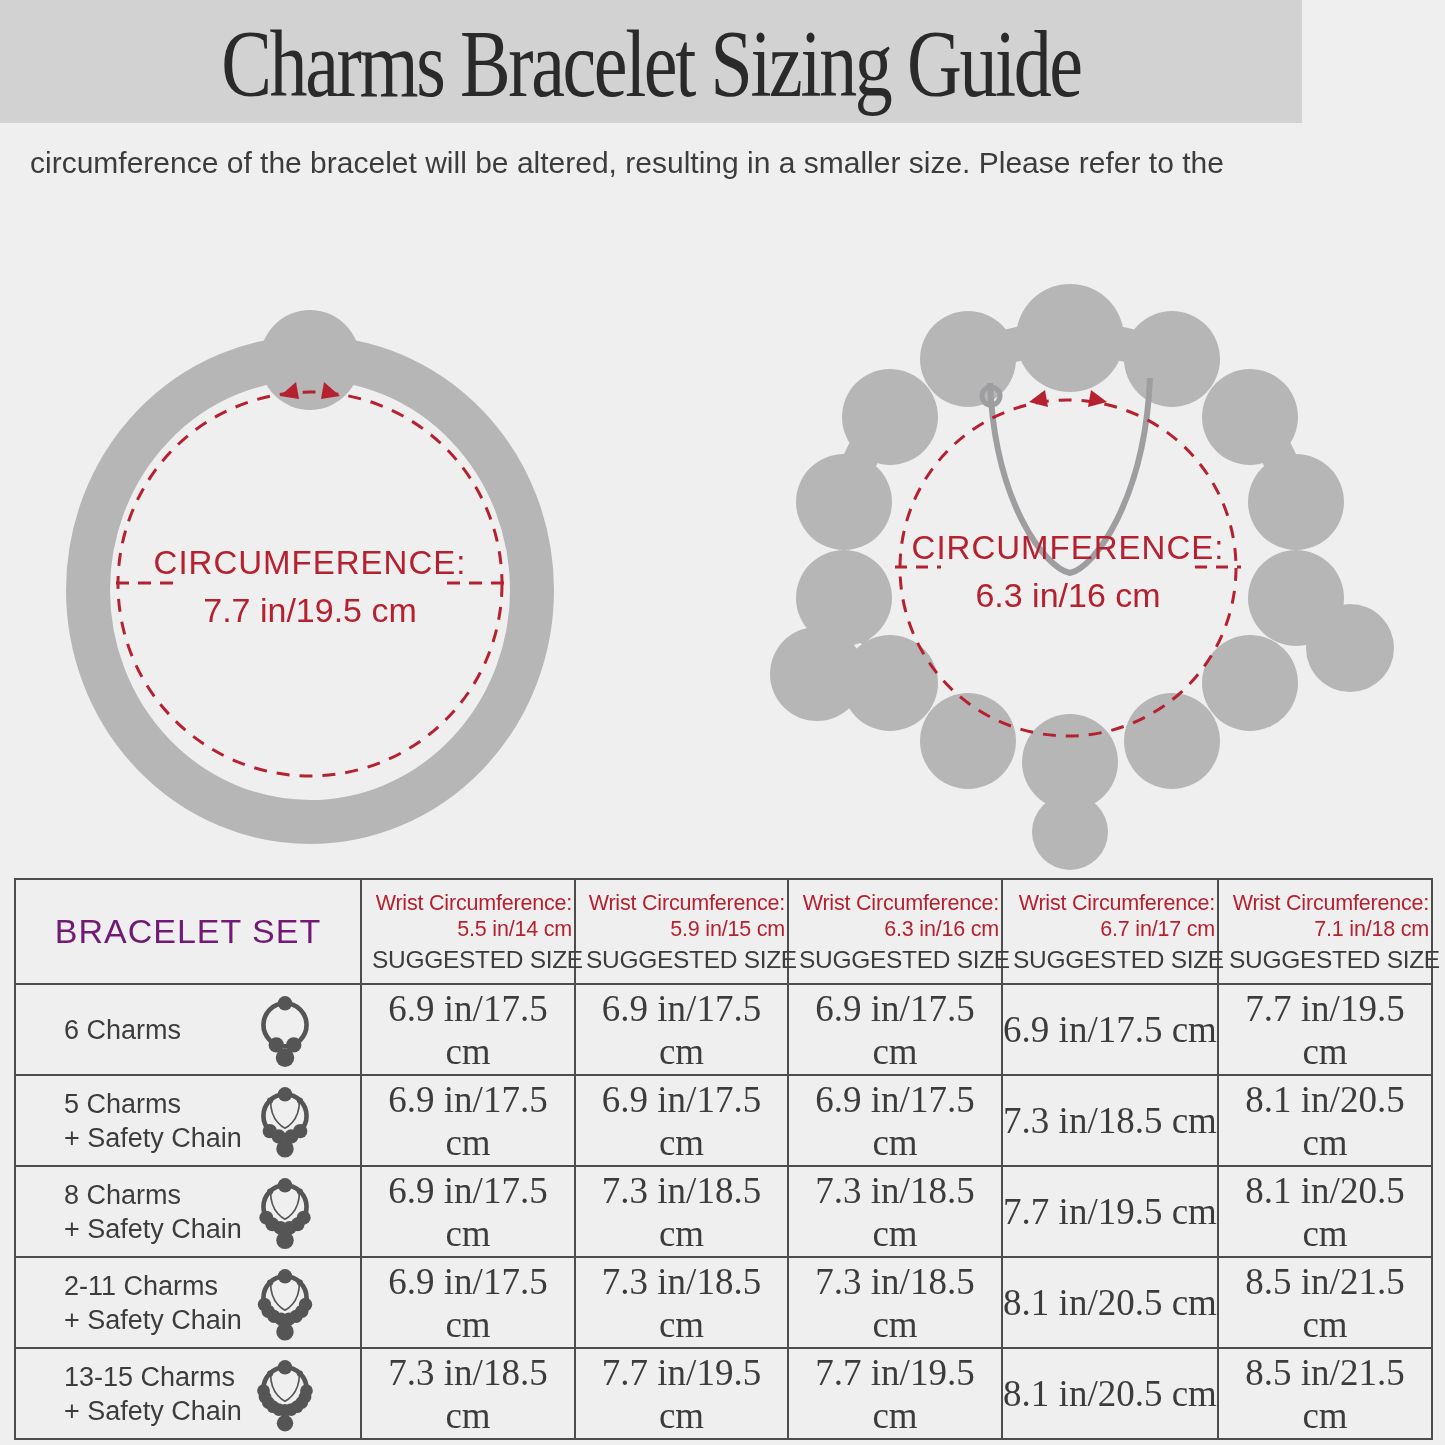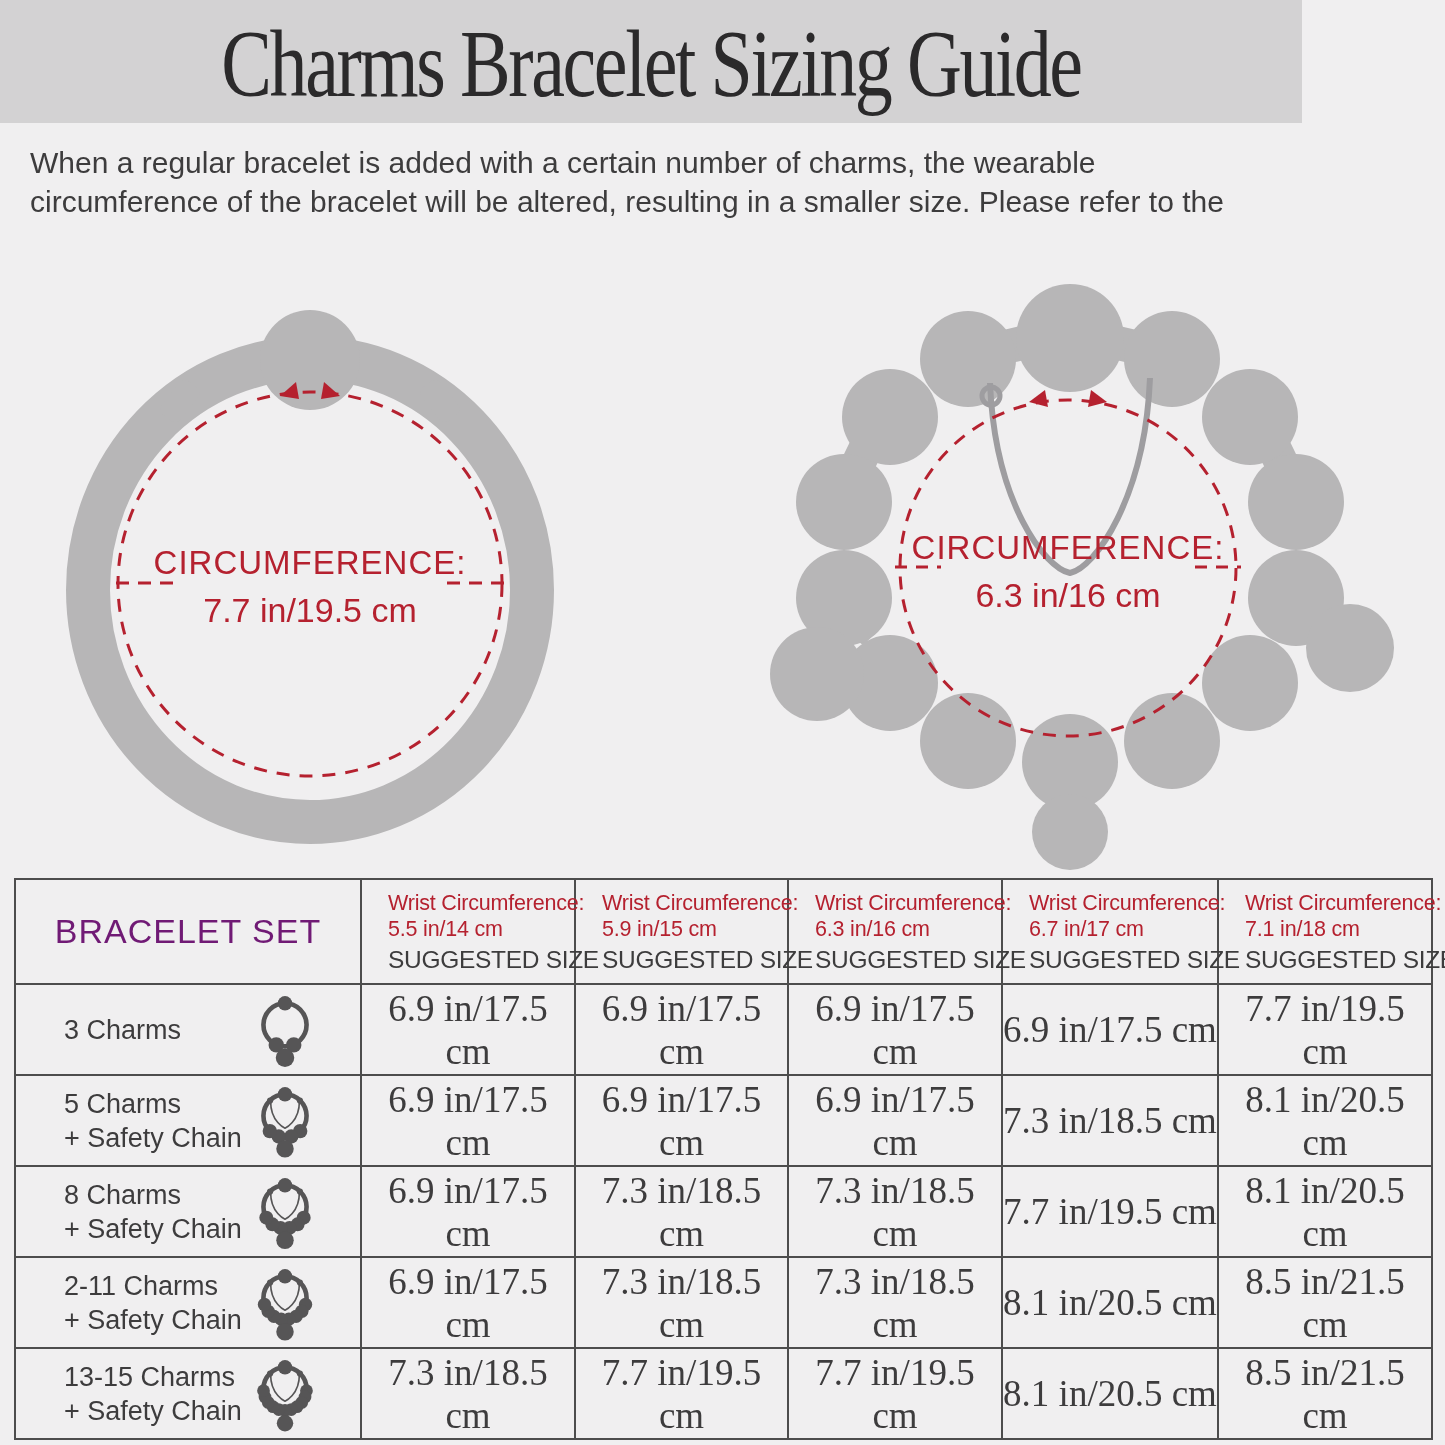--- a/index.html
+++ b/index.html
@@ -26,37 +26,36 @@
   .circ-label{font-family:"Liberation Sans",sans-serif;font-size:33px;fill:var(--accent-red);letter-spacing:1px;}
   .circ-value{font-family:"Liberation Sans",sans-serif;font-size:34px;fill:var(--accent-red);}
   table.size-table{
     position:absolute; top:878px; left:14px; width:1417px;
     border-collapse:collapse; table-layout:fixed; background:var(--page-bg);
   }
   .size-table th,.size-table td{border:2px solid var(--border);vertical-align:middle;}
   .size-table thead tr{height:97px;}
   .size-table tbody tr{height:91px;}
   th.set-head{font-size:34px;font-weight:normal;color:#701a75;text-align:center;letter-spacing:1px;}
-  th.col-head{font-weight:normal;text-align:left;padding:10px 2px 8px 26px;vertical-align:top;}
+  th.col-head{font-weight:normal;text-align:right;padding:10px 2px 8px 10px;vertical-align:top;}
   .wrist-line{color:var(--accent-red);font-size:21.5px;line-height:26px;letter-spacing:-0.2px;white-space:nowrap;}
   .suggested{color:var(--text-dark);font-size:24.5px;line-height:30px;letter-spacing:-0.3px;margin-top:3px;white-space:nowrap;}
   td.set-cell .set-wrap{display:flex;align-items:center;justify-content:space-between;padding:0 44px 0 48px;}
   .set-label{font-size:27px;line-height:34px;color:var(--text-dark);}
   td.size-cell{text-align:center;font-size:37px;color:var(--text-dark);font-family:Liberation Serif, serif;}
   .set-icon{flex:0 0 auto;}
 </style>
 </head>
 <body>
 
 <div class="banner">
   <h1>Charms Bracelet Sizing Guide</h1>
 </div>
 
 <div class="intro">
-  <div>When a regular bracelet is added with a certain number of charms, the wearable</div>
   <div>circumference of the bracelet will be altered, resulting in a smaller size. Please refer to the</div>
 </div>
 
 <svg class="fig fig-plain" width="510" height="590" viewBox="0 0 510 590">
   <ellipse cx="250" cy="308" rx="222" ry="232" fill="none" stroke="#b7b6b7" stroke-width="44"></ellipse>
   <rect x="-21" y="-12" width="42" height="24" rx="7" fill="#b7b6b7" transform="translate(120,119) rotate(-52)"></rect>
   <rect x="-21" y="-12" width="42" height="24" rx="7" fill="#b7b6b7" transform="translate(380,119) rotate(52)"></rect>
   <circle cx="250" cy="78" r="50" fill="#b7b6b7"></circle>
   <circle cx="250" cy="302" r="192" fill="none" stroke="#b5212f" stroke-width="3" stroke-dasharray="13 10"></circle>
   <line x1="56" y1="301" x2="113" y2="301" stroke="#b5212f" stroke-width="3" stroke-dasharray="13 9"></line>
@@ -149,21 +148,21 @@
         <div class="suggested">SUGGESTED SIZE</div>
       </th>
     </tr>
   </thead>
   <tbody>
 
     <tr>
       <td class="set-cell">
         <div class="set-wrap">
           <div class="set-label">
-            <div>3 Charms</div>
+            <div>6 Charms</div>
               <div></div>
           </div>
           <svg class="set-icon" width="62" height="76" viewBox="0 0 60 74">
             <circle cx="30" cy="32" r="21" fill="none" stroke="#565556" stroke-width="4.5"></circle>
             <circle cx="30" cy="11" r="7" fill="#565556"></circle>
             <circle cx="38.5" cy="51.5" r="7.5" fill="#565556"></circle>
             <circle cx="21.5" cy="51.5" r="7.5" fill="#565556"></circle>
             <circle cx="30" cy="64" r="9" fill="#565556"></circle>
           </svg>
         </div>

